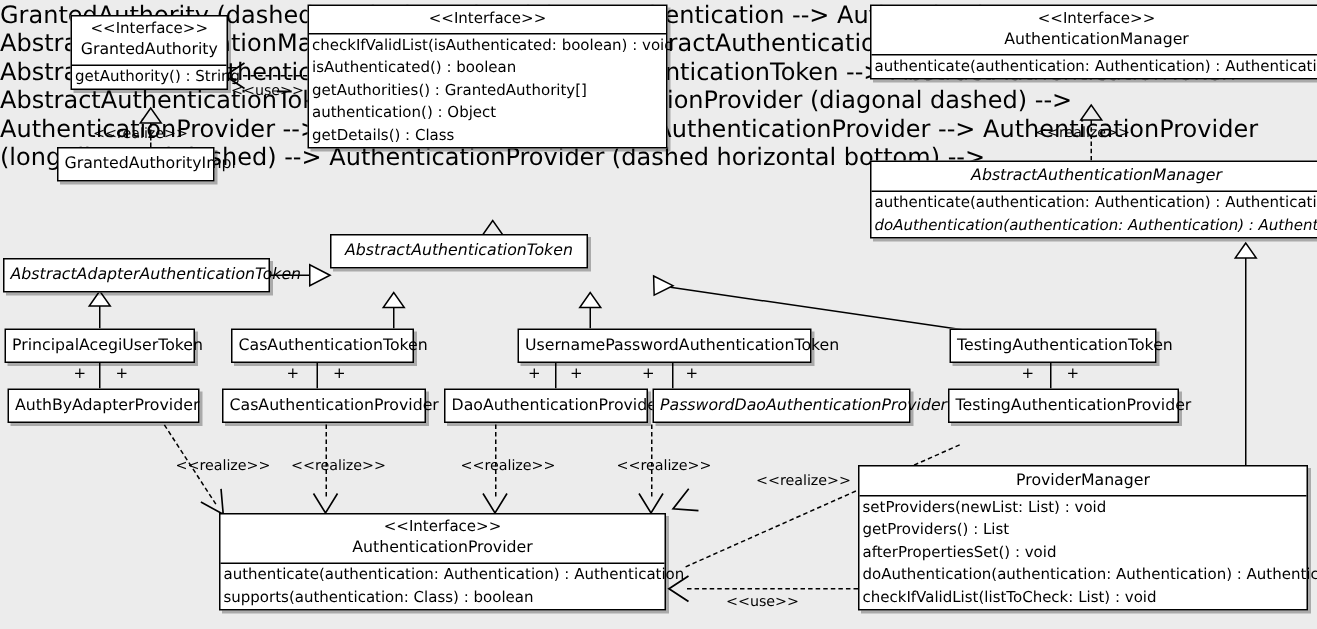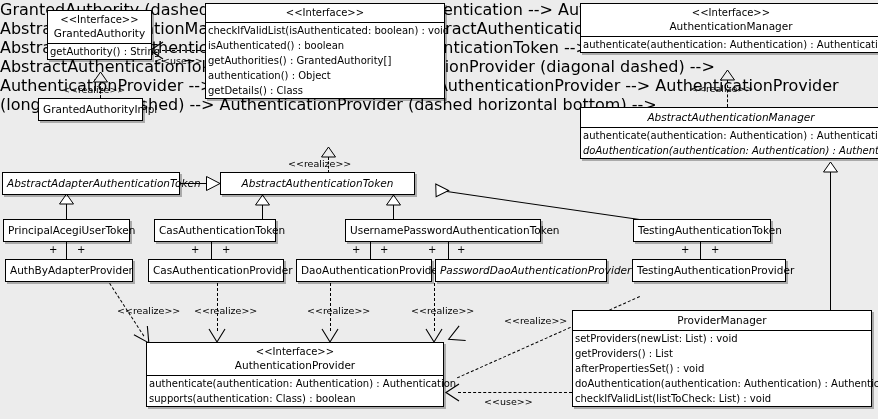--- a/index.html
+++ b/index.html
@@ -347,21 +347,21 @@
   </div>
 
   
   <div class="uml-class compact" style="left:2px; top:172px; width:178px;">
     <div class="uml-head">
       <span class="cname abstract">AbstractAdapterAuthenticationToken</span>
     </div>
   </div>
 
   
-  <div class="uml-class compact" style="left:220px; top:172px; width:195px;">
+  <div class="uml-class compact" style="left:220px; top:156px; width:172px;">
     <div class="uml-head">
       <span class="cname abstract">AbstractAuthenticationToken</span>
     </div>
   </div>
 
   
   <div class="uml-class compact" style="left:3px; top:219px; width:127px;">
     <div class="uml-head">
       <span class="cname">PrincipalAcegiUserToken</span>
     </div>

